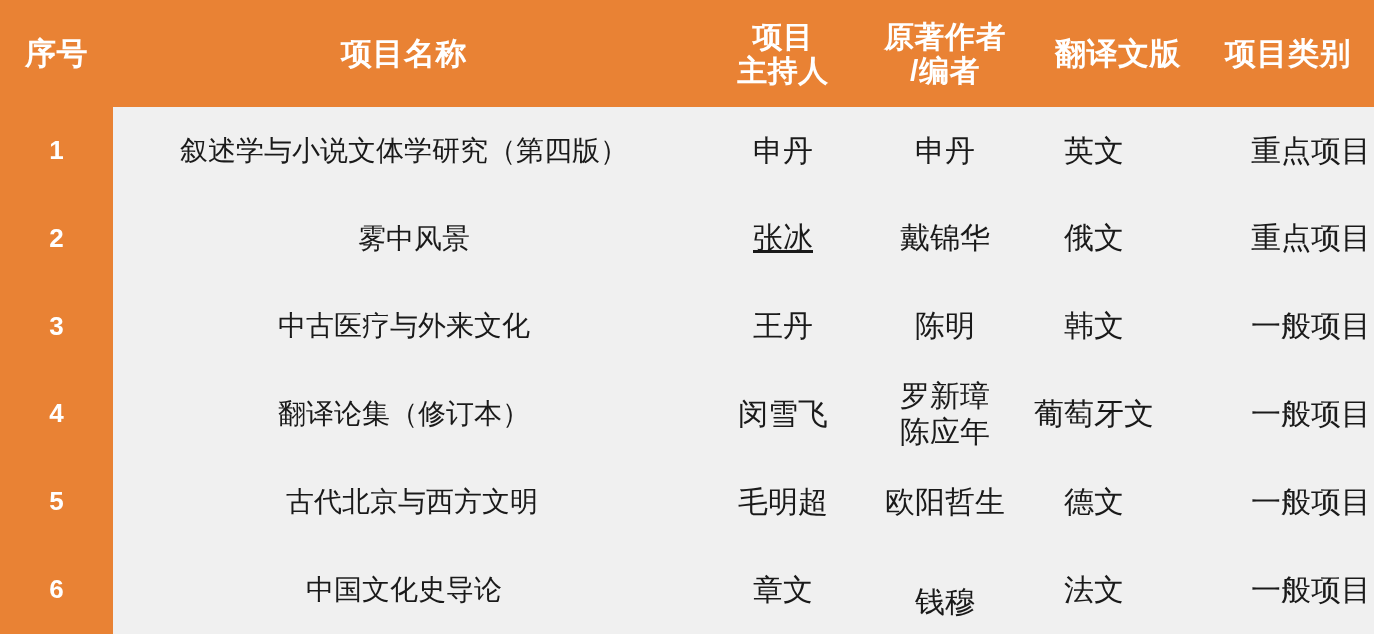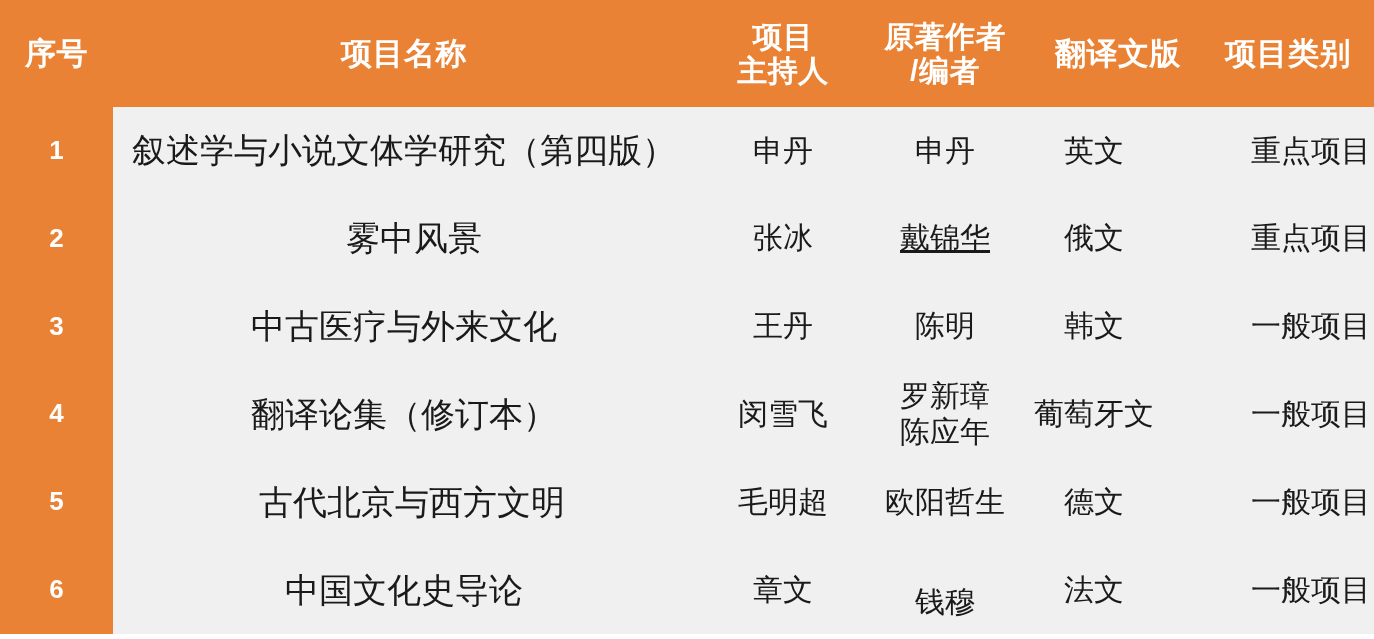--- a/index.html
+++ b/index.html
@@ -85,21 +85,21 @@
     font-size: 26px;
   }
 
   
   .dcell {
     color: #1a1a1a;
     font-weight: normal;
     font-size: 30px;
   }
   .dcell.name {
-    font-size: 34px;
+    font-size: 28px;
   }
   .dcell.two-line {
     line-height: 1.22;
   }
 
   
   .col-name   { left: 113px;  width: 582px; }
   .col-host   { left: 716px;  width: 134px; }
   .col-author { left: 862px;  width: 166px; }
   .col-lang   { left: 1014px; width: 160px; }
@@ -136,22 +136,22 @@
         <div class="cell idx" style="top: 0px; height: 87.8333px;">1</div>
         <div class="cell dcell name col-name" style="top: 0px; height: 87.8333px;">叙述学与小说文体学研究（第四版）</div>
         <div class="cell dcell col-host" style="top: 0px; height: 87.8333px;">申丹</div>
         <div class="cell dcell col-author" style="top: 0px; height: 87.8333px;">申丹</div>
         <div class="cell dcell col-lang" style="top: 0px; height: 87.8333px;">英文</div>
         <div class="cell dcell col-type" style="top: 0px; height: 87.8333px;">重点项目</div>
       </div>
       <div style="position: absolute; left: 0px; top: 194.833px; width: 1374px; height: 87.8333px;">
         <div class="cell idx" style="top: 0px; height: 87.8333px;">2</div>
         <div class="cell dcell name col-name" style="top: 0px; height: 87.8333px; padding-left: 20px;">雾中风景</div>
-        <div class="cell dcell col-host" style="top: 0px; height: 87.8333px;">张冰</div>
-        <div class="cell dcell col-author" style="top: 0px; height: 87.8333px; text-decoration: underline;">戴锦华</div>
+        <div class="cell dcell col-host" style="top: 0px; height: 87.8333px; text-decoration: underline;">张冰</div>
+        <div class="cell dcell col-author" style="top: 0px; height: 87.8333px;">戴锦华</div>
         <div class="cell dcell col-lang" style="top: 0px; height: 87.8333px;">俄文</div>
         <div class="cell dcell col-type" style="top: 0px; height: 87.8333px;">重点项目</div>
       </div>
       <div style="position: absolute; left: 0px; top: 282.667px; width: 1374px; height: 87.8333px;">
         <div class="cell idx" style="top: 0px; height: 87.8333px;">3</div>
         <div class="cell dcell name col-name" style="top: 0px; height: 87.8333px;">中古医疗与外来文化</div>
         <div class="cell dcell col-host" style="top: 0px; height: 87.8333px;">王丹</div>
         <div class="cell dcell col-author" style="top: 0px; height: 87.8333px;">陈明</div>
         <div class="cell dcell col-lang" style="top: 0px; height: 87.8333px;">韩文</div>
         <div class="cell dcell col-type" style="top: 0px; height: 87.8333px;">一般项目</div>

